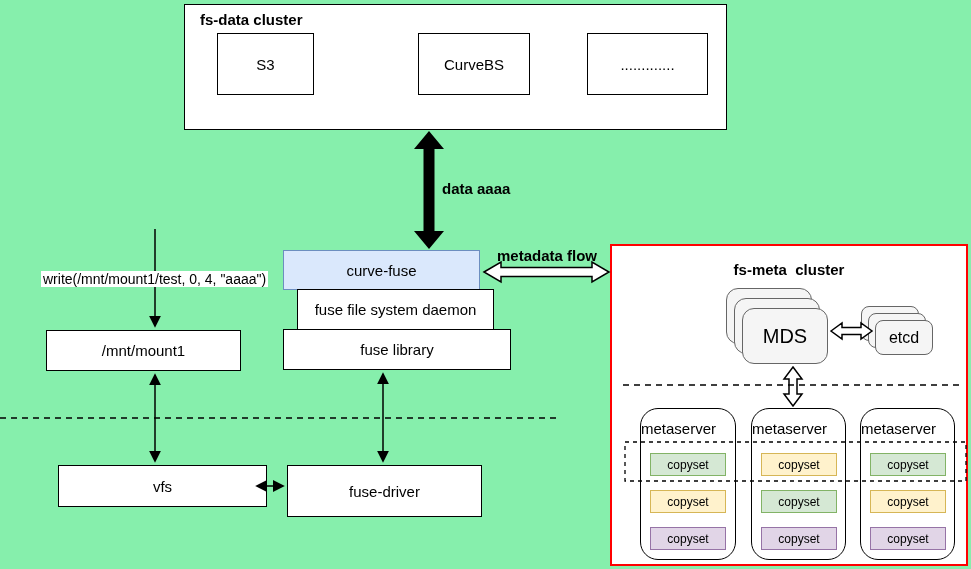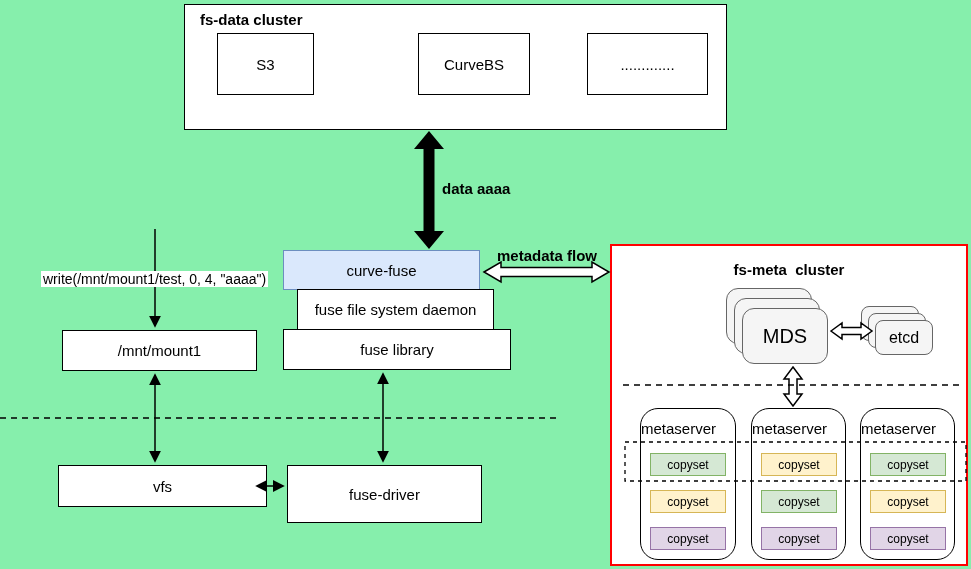--- a/index.html
+++ b/index.html
@@ -57,27 +57,27 @@
     <span>curve-fuse</span>
   </div>
   <div class="stack-row" style="left:297px;top:289px;width:197px;height:41px;">
     <span>fuse file system daemon</span>
   </div>
   <div class="stack-row" style="left:283px;top:329px;width:228px;height:41px;">
     <span>fuse library</span>
   </div>
 
   <div class="plain-label" style="left:41px;top:271px;">write(/mnt/mount1/test, 0, 4, "aaaa")</div>
-  <div class="box" style="left:62px;top:330px;width:195px;height:41px;text-align:center;">
+  <div class="box" style="left:46px;top:330px;width:195px;height:41px;text-align:center;">
     <span>/mnt/mount1</span>
   </div>
   <div class="box" style="left:58px;top:465px;width:209px;height:42px;">
     <span>vfs</span>
   </div>
-  <div class="box" style="left:287px;top:465px;width:195px;height:58px;">
+  <div class="box" style="left:287px;top:465px;width:195px;height:52px;">
     <span>fuse-driver</span>
   </div>
 
   <div id="meta-cluster" style="left:610px;top:244px;width:358px;height:322px;"></div>
   <div class="cluster-title" style="left:610px;top:253px;width:358px;text-align:center;margin-top:8px;">fs-meta  cluster</div>
 
   <div class="card" style="left:726px;top:288px;width:86px;height:56px;"></div>
   <div class="card" style="left:734px;top:298px;width:86px;height:56px;"></div>
   <div class="card" style="left:742px;top:308px;width:86px;height:56px;font-size:20px;">
     <span>MDS</span>

